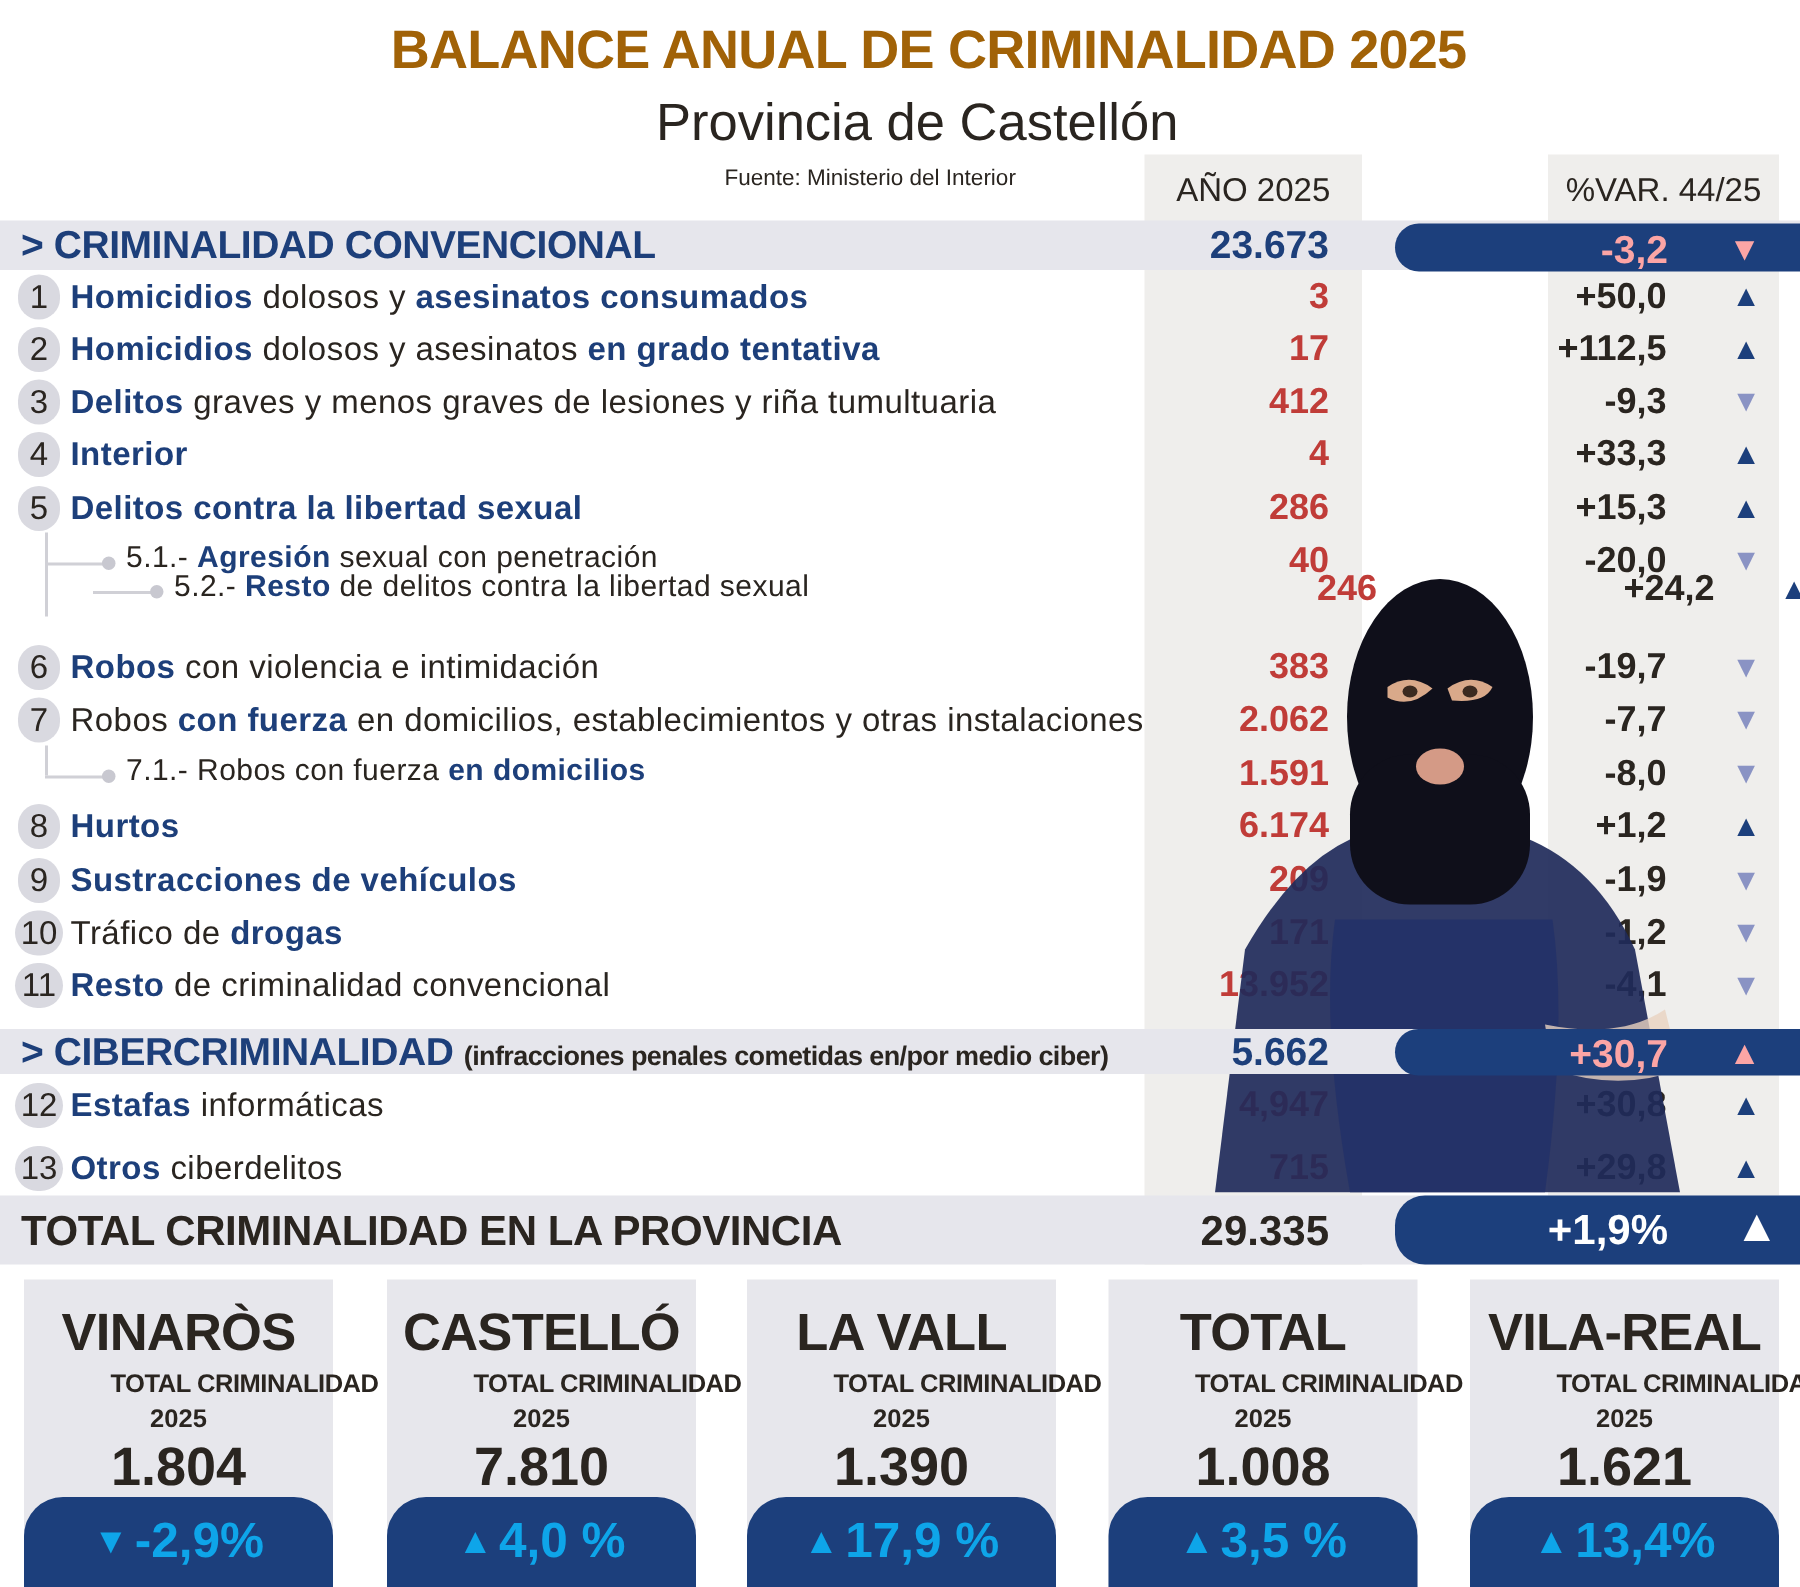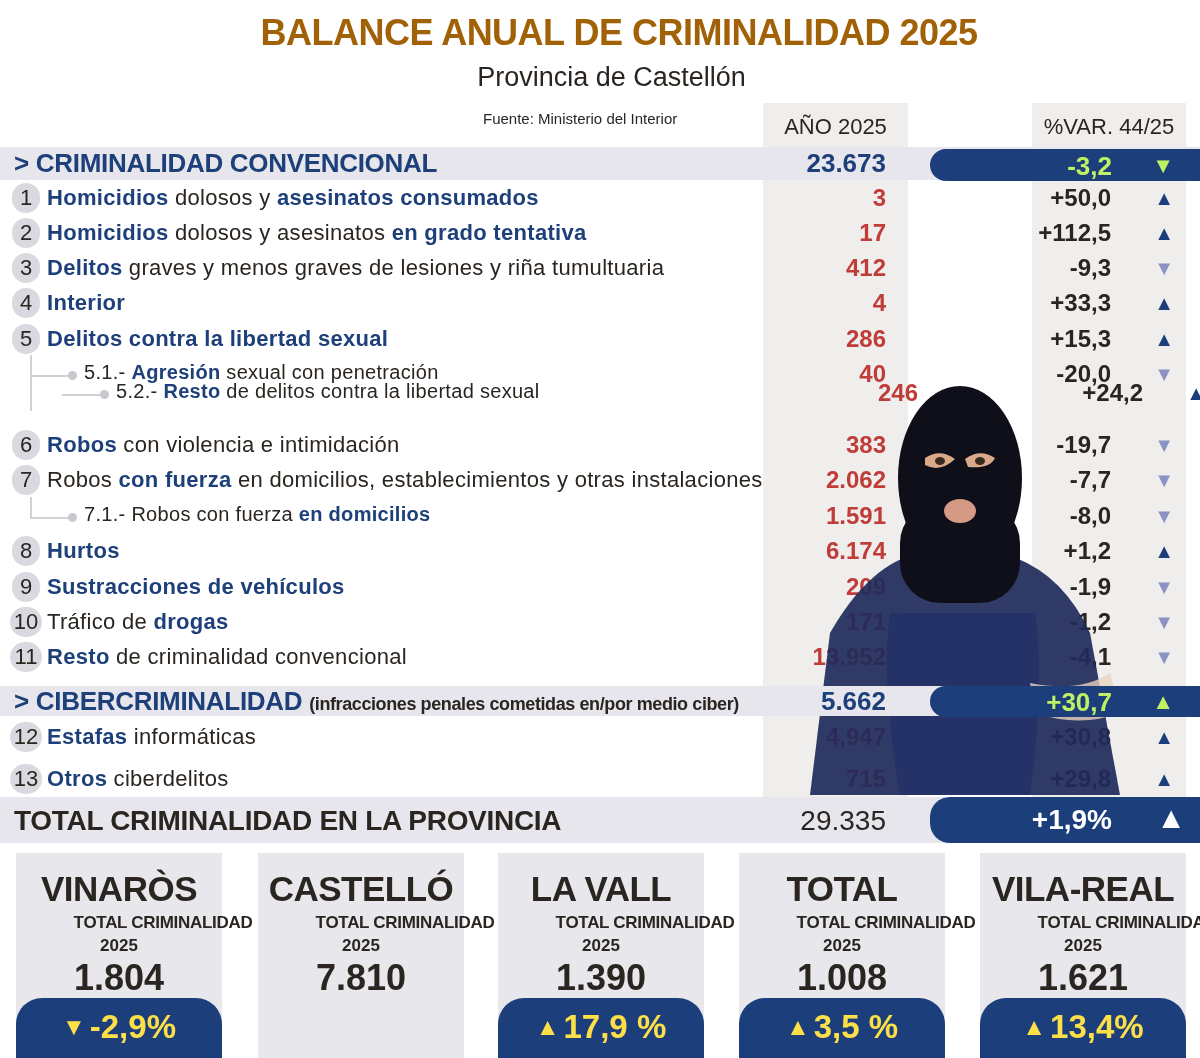--- a/index.html
+++ b/index.html
@@ -1,29 +1,29 @@
 <!DOCTYPE html>
 <html><head>
 <meta charset="utf-8">
 <style>
   * { box-sizing: border-box; margin: 0; padding: 0; }
   body { width: 1200px; height: 1058px; background: #ffffff; font-family: "Liberation Sans", sans-serif; color: #2a2520; position: relative; overflow: hidden; }
   .title { position: absolute; top: 12px; left: 0; width: 1200px; text-align: center; font-size: 36px; font-weight: bold; color: #a16207; letter-spacing: -0.5px; margin-left: 19px; }
-  .subtitle { position: absolute; top: 62px; left: 0; width: 1200px; text-align: center; font-size: 27px; color: #2a2520; padding-left: 23px; }
+  .subtitle { position: absolute; top: 62px; left: 0; width: 1200px; text-align: center; font-size: 35px; color: #2a2520; padding-left: 23px; }
   .source { position: absolute; top: 110px; left: 483px; font-size: 15px; color: #2a2520; }
   .col-bg-year { position: absolute; top: 103px; left: 763px; width: 145px; height: 740px; background: #efeeec; }
   .col-bg-var { position: absolute; top: 103px; left: 1032px; width: 154px; height: 700px; background: #efeeec; }
   .hdr-year { position: absolute; top: 114px; left: 763px; width: 145px; text-align: center; font-size: 22px; color: #2a2520; }
   .hdr-var { position: absolute; top: 114px; left: 1032px; width: 154px; text-align: center; font-size: 22px; color: #2a2520; }
 
   .band { position: absolute; left: 0; width: 1200px; background: #e6e6ec; }
   .band-label { position: absolute; left: 14px; font-weight: bold; color: #1d3f7a; font-size: 26px; letter-spacing: -0.3px; }
   .band-label .note { font-size: 18px; color: #2a2520; letter-spacing: -0.4px; }
   .band-value { position: absolute; right: 314px; font-weight: bold; color: #1d3f7a; font-size: 26px; }
-  .pill { position: absolute; left: 930px; width: 270px; background: #1c3f7c; border-radius: 16px 0 0 16px; color: #bef264; font-weight: bold; font-size: 26px; }
+  .pill { position: absolute; left: 930px; width: 270px; background: #1c3f7c; border-radius: 16px 0 0 16px; color: #fca5a5; font-weight: bold; font-size: 26px; }
   .pill .pv { position: absolute; right: 88px; }
   .pill .pa { position: absolute; right: 26px; font-size: 22px; }
 
   .row { position: absolute; left: 0; width: 1200px; height: 35px; font-size: 22px; }
   .row .num { position: absolute; left: 12px; top: 2px; width: 28px; height: 30px; border-radius: 15px; background: #d9d9e0; text-align: center; line-height: 30px; color: #2a2520; font-size: 22px; }
   .row .num.wide { width: 32px; left: 10px; }
   .row .lbl { position: absolute; left: 47px; top: 4px; color: #2a2520; white-space: nowrap; letter-spacing: 0.3px; }
   .row .lbl b { color: #1d3f7a; }
   .row.sub .lbl { left: 84px; font-size: 20px; }
   .row .tree { position: absolute; left: 30px; top: 18px; width: 40px; border-top: 2px solid #d0d0d6; }
@@ -32,32 +32,32 @@
   .row .val { position: absolute; right: 314px; top: 3px; color: #c03c38; font-weight: bold; font-size: 24px; }
   .row .var { position: absolute; right: 89px; top: 3px; color: #2a2520; font-weight: bold; font-size: 24px; }
   .row .arr { position: absolute; right: 26px; top: 6px; font-size: 20px; }
   .arr.up { color: #1c3f7c; }
   .arr.down { color: #8a93c4; }
 
   .photo { position: absolute; left: 790px; top: 383px; width: 340px; height: 412px; }
 
   .total-band { position: absolute; top: 797px; left: 0; width: 1200px; height: 46px; background: #e6e6ec; }
   .total-label { position: absolute; top: 805px; left: 14px; font-size: 28px; font-weight: bold; color: #2a2520; letter-spacing: -0.3px; }
-  .total-value { position: absolute; top: 805px; right: 314px; font-size: 28px; font-weight: normal; color: #2a2520; }
+  .total-value { position: absolute; top: 805px; right: 314px; font-size: 28px; font-weight: bold; color: #2a2520; }
   .total-pill { position: absolute; top: 797px; left: 930px; width: 270px; height: 46px; background: #1c3f7c; border-radius: 20px 0 0 20px; color: #fff; font-weight: bold; font-size: 28px; }
   .total-pill .pv { position: absolute; right: 88px; top: 7px; }
   .total-pill .pa { position: absolute; right: 14px; top: 4px; font-size: 30px; }
 
   .cards { position: absolute; top: 853px; left: 0; width: 1200px; height: 205px; }
   .card { position: absolute; top: 0; width: 206px; height: 205px; background: #e7e7ec; text-align: center; }
   .card .city { position: absolute; top: 16px; left: 0; width: 100%; font-size: 35px; font-weight: bold; color: #2a2520; letter-spacing: -0.5px; }
   .card .sub1 { position: absolute; top: 60px; left: 0; width: 100%; font-size: 17px; font-weight: bold; color: #2a2520; letter-spacing: -0.3px; margin-left: 44px; }
   .card .sub2 { position: absolute; top: 83px; left: 0; width: 100%; font-size: 17px; font-weight: bold; color: #2a2520; }
   .card .big { position: absolute; top: 104px; left: 0; width: 100%; font-size: 36px; font-weight: bold; color: #2a2520; }
-  .card .badge { position: absolute; top: 145px; left: 0; width: 100%; height: 60px; background: #1c3f7c; border-radius: 26px 26px 0 0; color: #fde047; font-size: 33px; font-weight: bold; line-height: 58px; }
+  .card .badge { position: absolute; top: 145px; left: 0; width: 100%; height: 60px; background: #1c3f7c; border-radius: 26px 26px 0 0; color: #0ea5e9; font-size: 33px; font-weight: bold; line-height: 58px; }
   .card .badge .tri { font-size: 24px; vertical-align: 3px; margin-right: 4px; }
 </style>
 </head>
 <body>
 
 <div class="title">BALANCE ANUAL DE CRIMINALIDAD 2025</div>
 <div class="subtitle">Provincia de Castellón</div>
 <div class="source">Fuente: Ministerio del Interior</div>
 
 <div class="col-bg-year"></div>
@@ -231,20 +231,21 @@
     <div class="sub1">TOTAL CRIMINALIDAD</div>
     <div class="sub2">2025</div>
     <div class="big">1.804</div>
     <div class="badge"><span class="tri">▼</span><span>-2,9%</span></div>
   </div>
   <div class="card" style="left:258px;">
     <div class="city">CASTELLÓ</div>
     <div class="sub1">TOTAL CRIMINALIDAD</div>
     <div class="sub2">2025</div>
     <div class="big">7.810</div>
+    <div class="badge"><span class="tri">▲</span><span>4,0 %</span></div>
   </div>
   <div class="card" style="left:498px;">
     <div class="city">LA VALL</div>
     <div class="sub1">TOTAL CRIMINALIDAD</div>
     <div class="sub2">2025</div>
     <div class="big">1.390</div>
     <div class="badge"><span class="tri">▲</span><span>17,9 %</span></div>
   </div>
   <div class="card" style="left:739px;">
     <div class="city">TOTAL</div>

